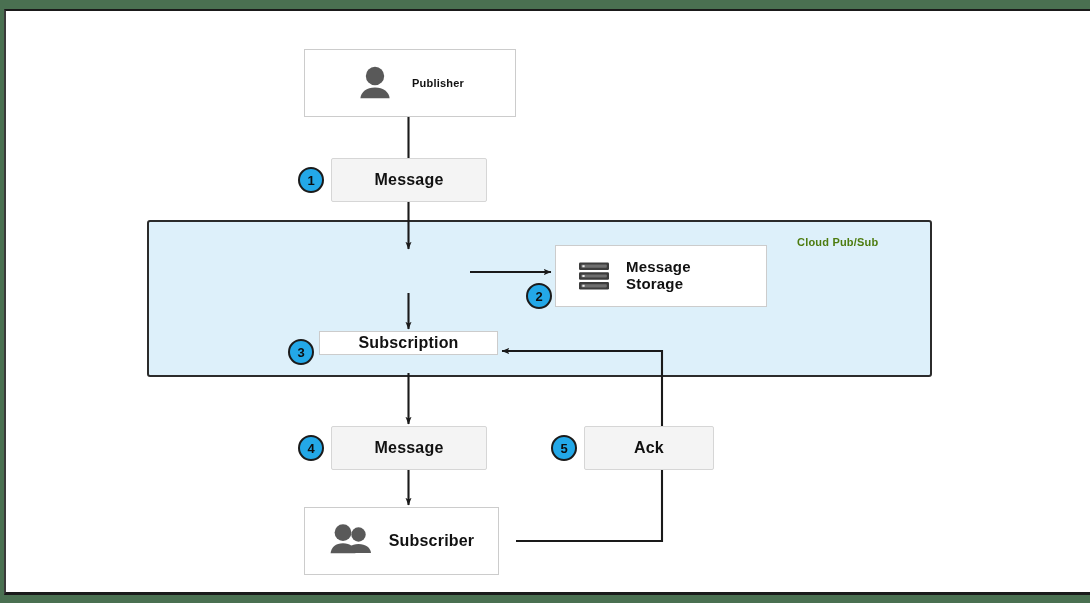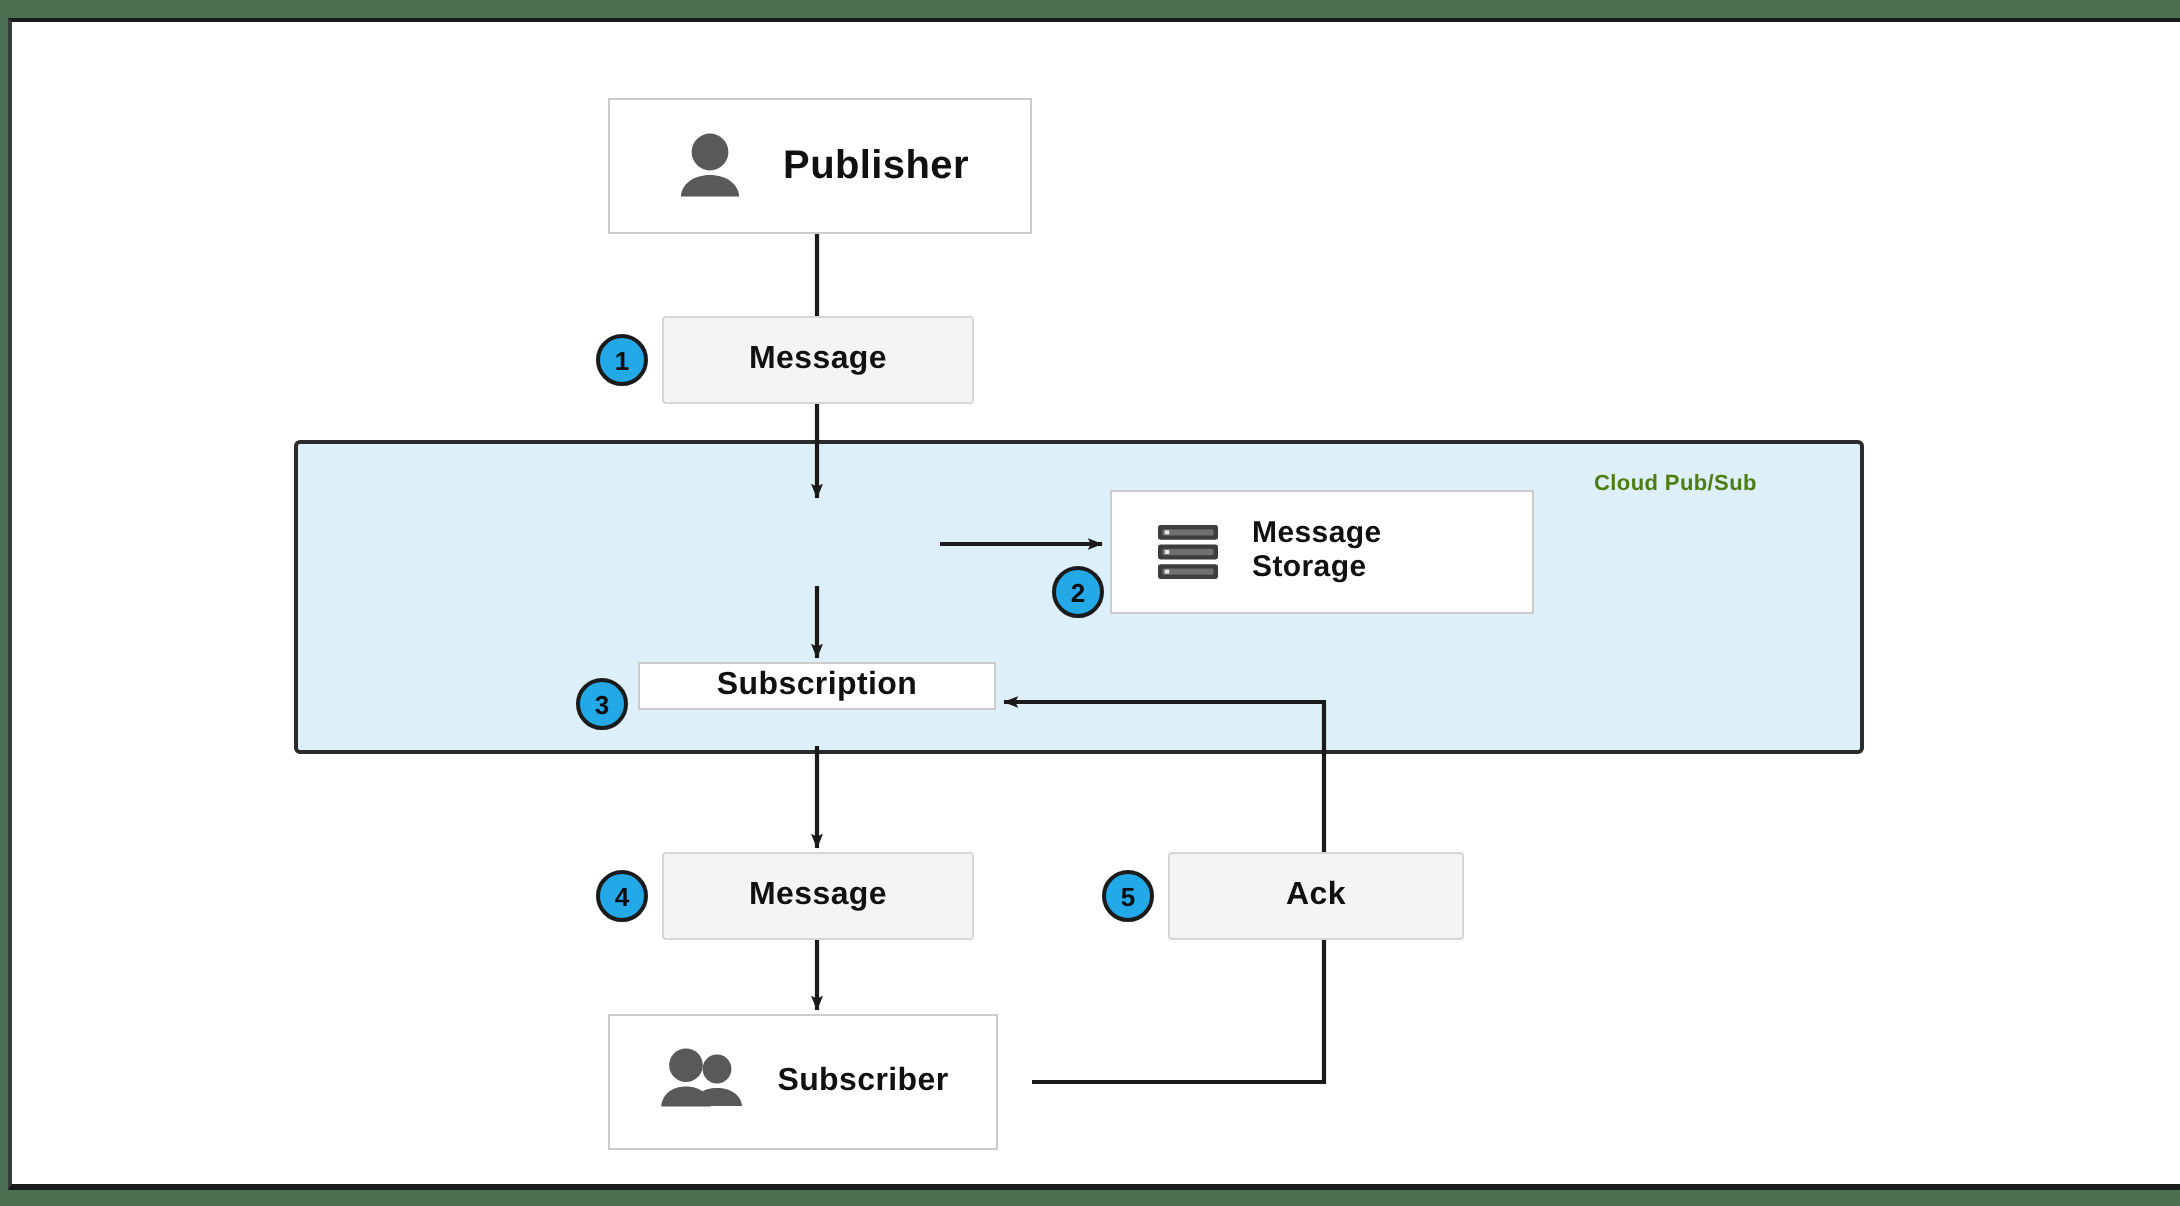--- a/index.html
+++ b/index.html
@@ -133,21 +133,21 @@
         <path d="M 402.5,282 L 402.5,318" marker-end="url(#arrowhead)"></path>
 
         <path d="M 402.5,362 L 402.5,413" marker-end="url(#arrowhead)"></path>
 
         <path d="M 402.5,459 L 402.5,494" marker-end="url(#arrowhead)"></path>
 
         <path d="M 510,530 L 656,530 L 656,340 L 496,340" marker-end="url(#arrowhead)"></path>
       </g>
     </svg>
 
-    <div class="node node-white" style="left:298px; top:38px; width:212px; height:68px; font-size:20px; gap:18px;">
+    <div class="node node-white" style="left:298px; top:38px; width:212px; height:68px; font-size:11px; gap:18px;">
       <span class="node-icon">
         <svg width="38" height="36" viewBox="0 0 38 36" xmlns="http://www.w3.org/2000/svg">
           <circle cx="19" cy="11" r="9.2" fill="#595959"></circle>
           <path d="M19,22.5 C27.4,22.5 33.2,27.2 33.6,33.2 L4.4,33.2 C4.8,27.2 10.6,22.5 19,22.5 Z" fill="#595959"></path>
         </svg>
       </span>
       <span class="node-label">Publisher</span>
     </div>
 
     <div class="node node-grey" style="left:325px; top:147px; width:156px; height:44px; font-size:16px;">
@@ -190,21 +190,21 @@
       <span>3</span>
     </div>
 
     <div class="node node-grey" style="left:325px; top:415px; width:156px; height:44px; font-size:16px;">
       <span class="node-label">Message</span>
     </div>
     <div class="badge" style="left:292px; top:424px;">
       <span>4</span>
     </div>
 
-    <div class="node node-grey" style="left:578px; top:415px; width:148px; height:44px; font-size:16px;justify-content:center;">
+    <div class="node node-grey" style="left:578px; top:415px; width:130px; height:44px; font-size:16px;justify-content:center;">
       <span class="node-label">Ack</span>
     </div>
     <div class="badge" style="left:545px; top:424px;">
       <span>5</span>
     </div>
 
     <div class="node node-white" style="left:298px; top:496px; width:195px; height:68px; font-size:16px; gap:14px;">
       <span class="node-icon">
         <svg width="46" height="36" viewBox="0 0 46 36" xmlns="http://www.w3.org/2000/svg">
           <circle cx="29.5" cy="11.5" r="7.2" fill="#595959"></circle>

